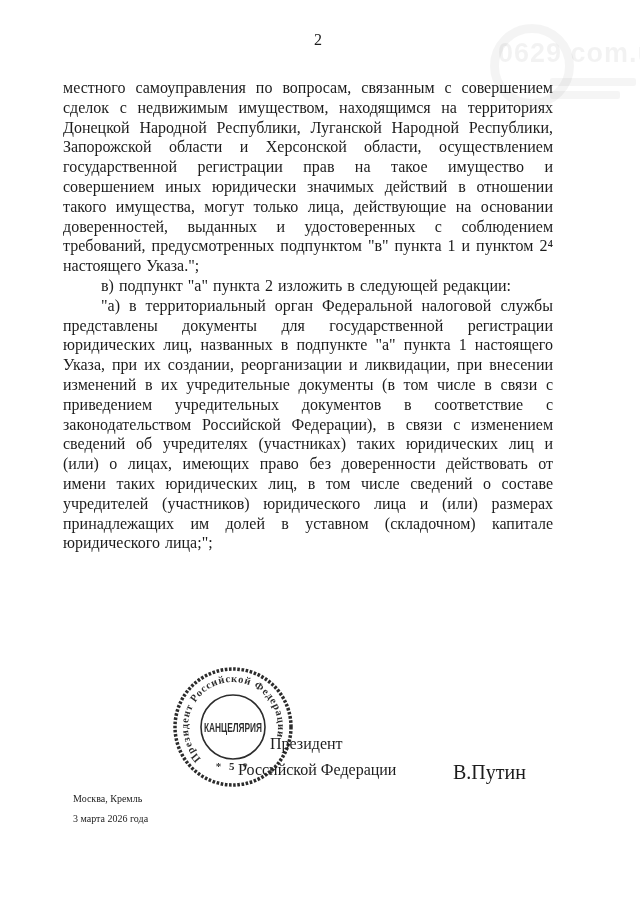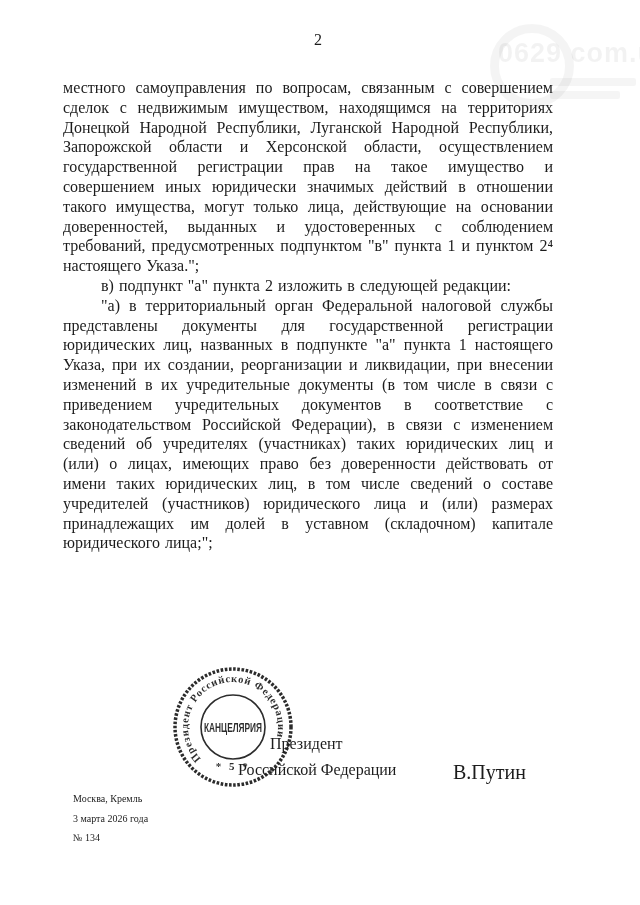--- a/index.html
+++ b/index.html
@@ -107,16 +107,15 @@
 
       <text x="62" y="66.5" text-anchor="middle" font-family="Liberation Sans, DejaVu Sans, sans-serif" font-size="12.5" font-weight="bold" fill="#1b1b1b" textLength="58" lengthAdjust="spacingAndGlyphs">КАНЦЕЛЯРИЯ</text>
 
       <text x="62" y="104.5" text-anchor="middle" font-family="Liberation Serif, DejaVu Serif, serif" font-size="11" font-weight="bold" letter-spacing="2.5" fill="#1b1b1b">* 5 *</text>
     </svg>
   </div>
 
   <div class="footer">
     <div>Москва, Кремль</div>
     <div>3 марта 2026 года</div>
-    <div>№ 134</div>
   </div>
 
 </div>
 
 </body></html>

